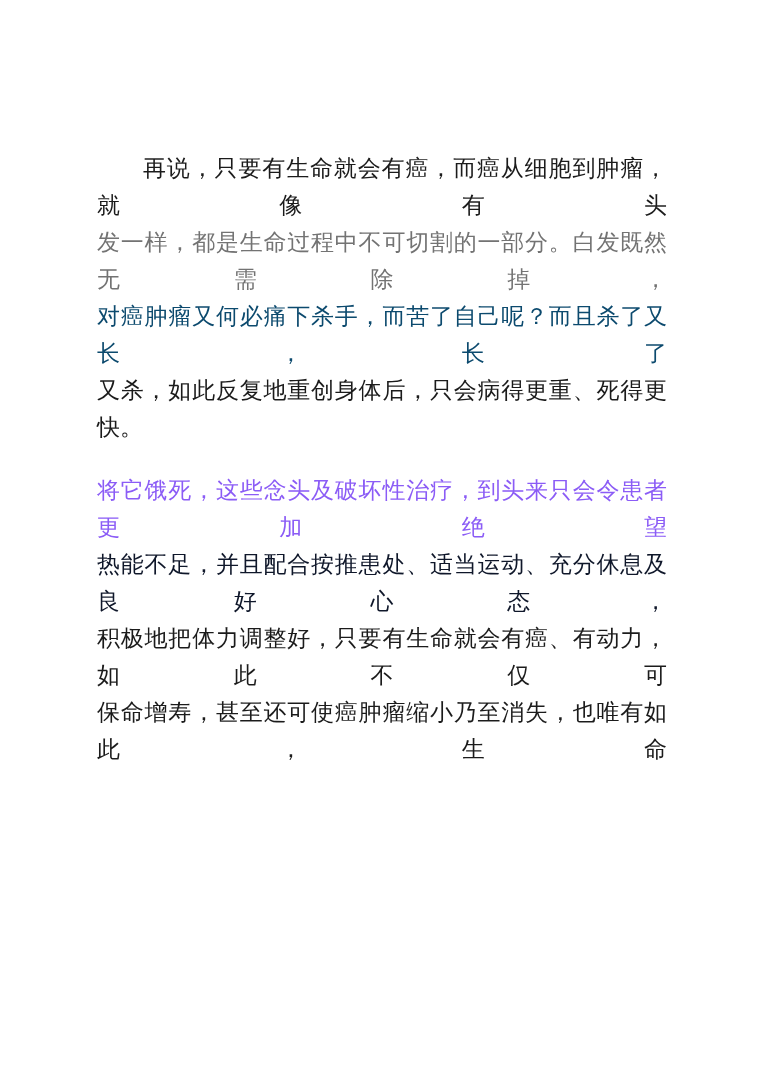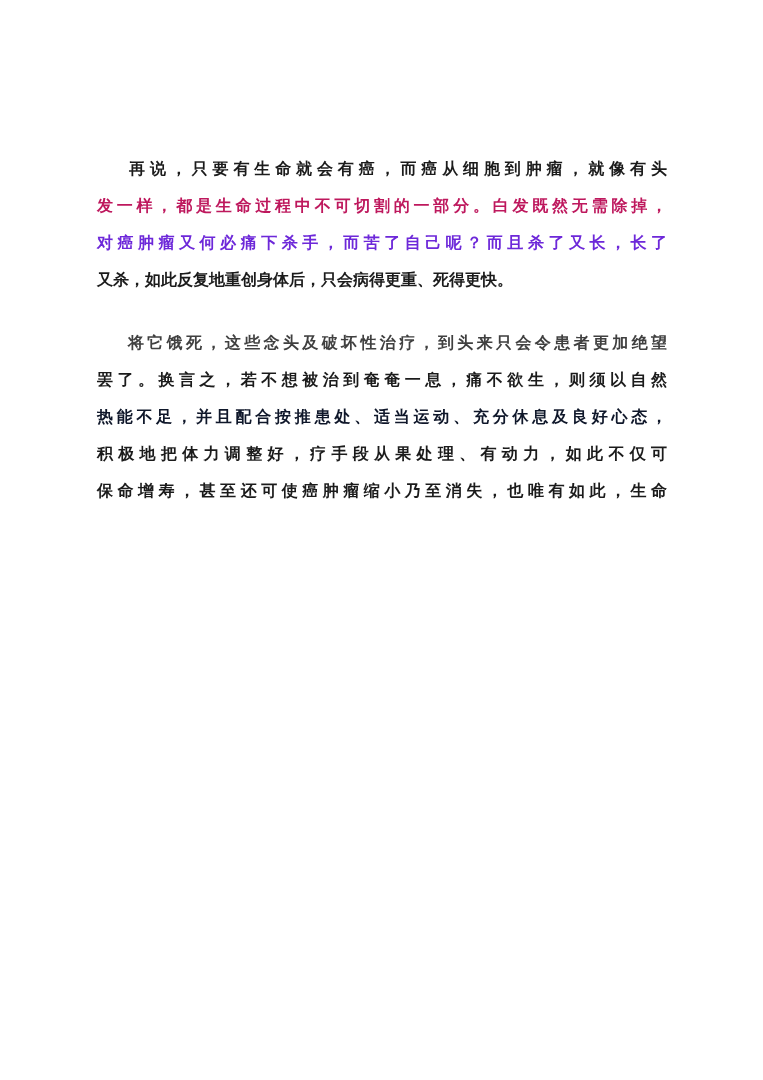--- a/index.html
+++ b/index.html
@@ -19,47 +19,46 @@
     position: absolute;
     left: 97px;
     top: 150px;
     width: 570px;
   }
   .paragraph {
     margin: 0 0 26px 0;
     padding: 0;
   }
   .line {
-    font-size: 16px;
+    font-size: 23px;
     line-height: 37px;
-    font-weight: 700;
+    font-weight: 400;
     color: #1b1b1b;
     letter-spacing: 0;
     text-align: justify;
     text-align-last: justify;
   }
   .line.first {
     text-indent: 2em;
   }
   .line.last {
     text-align-last: left;
   }
 </style>
 </head>
 <body>
 
 <div class="page" style="background: rgb(255, 255, 255);">
   <div class="content" id="paragraphs-container">
       <div class="paragraph">
         <div class="line first" style="color: rgb(27, 27, 27);">再说，只要有生命就会有癌，而癌从细胞到肿瘤，就像有头</div>
-        <div class="line" style="color: #be185d;">发一样，都是生命过程中不可切割的一部分。白发既然无需除掉，</div>
-        <div class="line" style="color: #6d28d9;">对癌肿瘤又何必痛下杀手，而苦了自己呢？而且杀了又长，长了</div>
+        <div class="line" style="color: #737373;">发一样，都是生命过程中不可切割的一部分。白发既然无需除掉，</div>
+        <div class="line" style="color: #0c4a6e;">对癌肿瘤又何必痛下杀手，而苦了自己呢？而且杀了又长，长了</div>
         <div class="line last" style="color: rgb(27, 27, 27);">又杀，如此反复地重创身体后，只会病得更重、死得更快。</div>
       </div>
       <div class="paragraph">
-        <div class="line" style="color: #404040; margin-left: 31px;">将它饿死，这些念头及破坏性治疗，到头来只会令患者更加绝望</div>
-        <div class="line" style="color: rgb(27, 27, 27);">罢了。换言之，若不想被治到奄奄一息，痛不欲生，则须以自然</div>
+        <div class="line" style="color: #8b5cf6;">将它饿死，这些念头及破坏性治疗，到头来只会令患者更加绝望</div>
         <div class="line" style="color: #0f172a;">热能不足，并且配合按推患处、适当运动、充分休息及良好心态，</div>
-        <div class="line" style="color: rgb(27, 27, 27);">积极地把体力调整好，疗手段从果处理、有动力，如此不仅可</div>
+        <div class="line" style="color: rgb(27, 27, 27);">积极地把体力调整好，只要有生命就会有癌、有动力，如此不仅可</div>
         <div class="line" style="color: rgb(27, 27, 27);">保命增寿，甚至还可使癌肿瘤缩小乃至消失，也唯有如此，生命</div>
       </div>
     </div>
 </div>
 
 </body></html>

